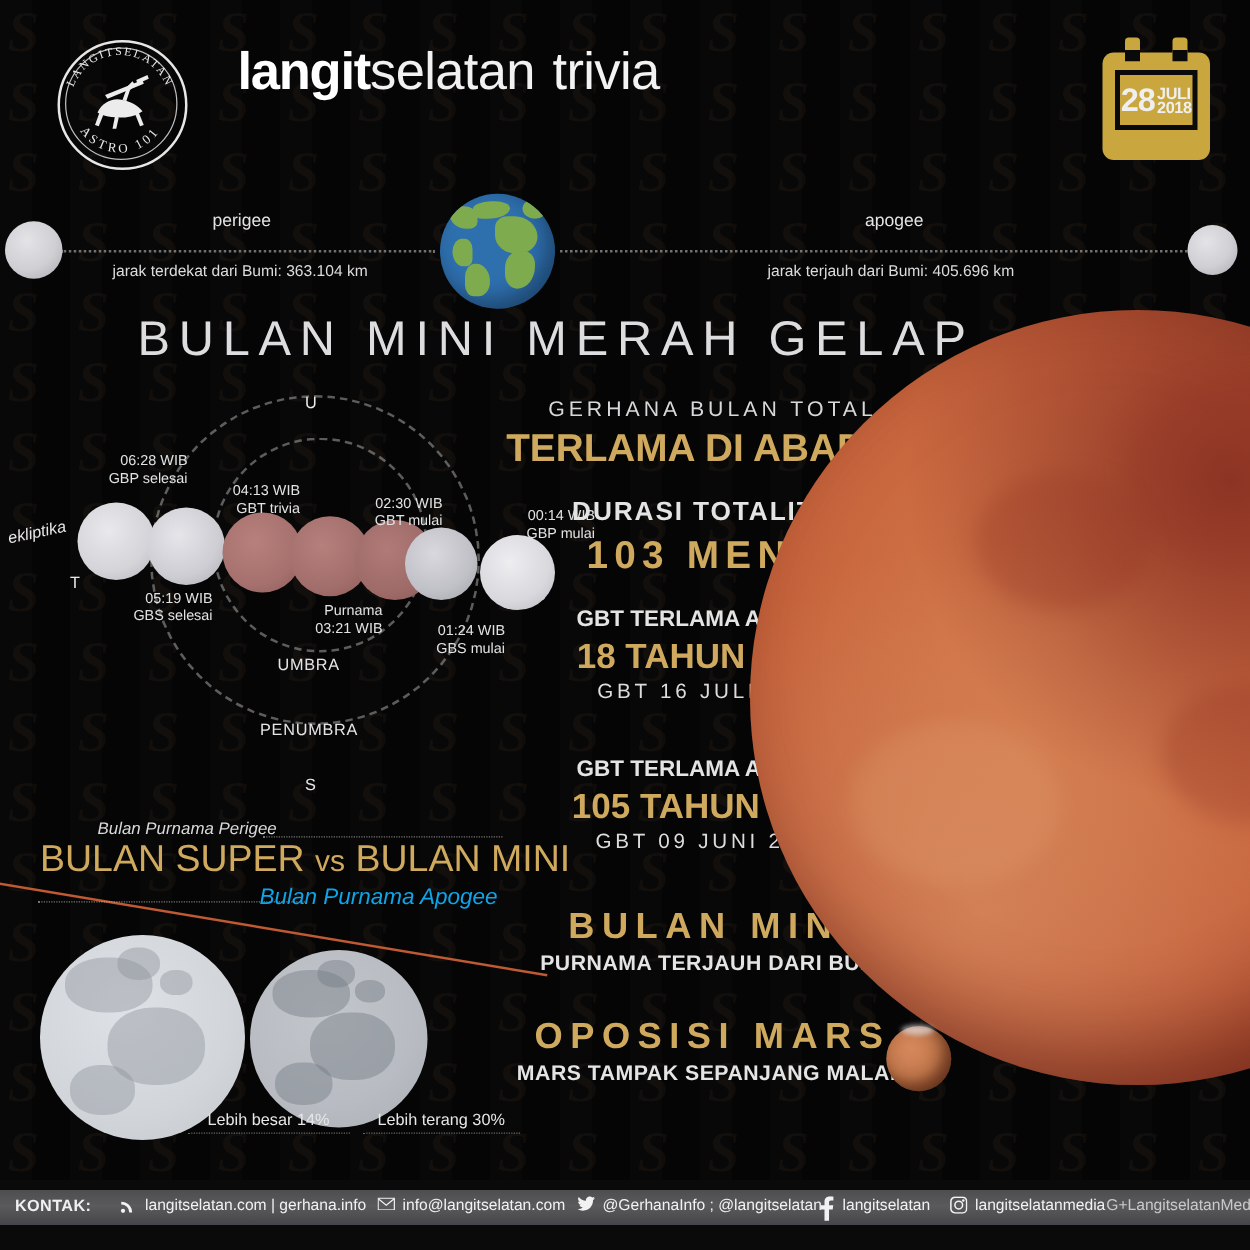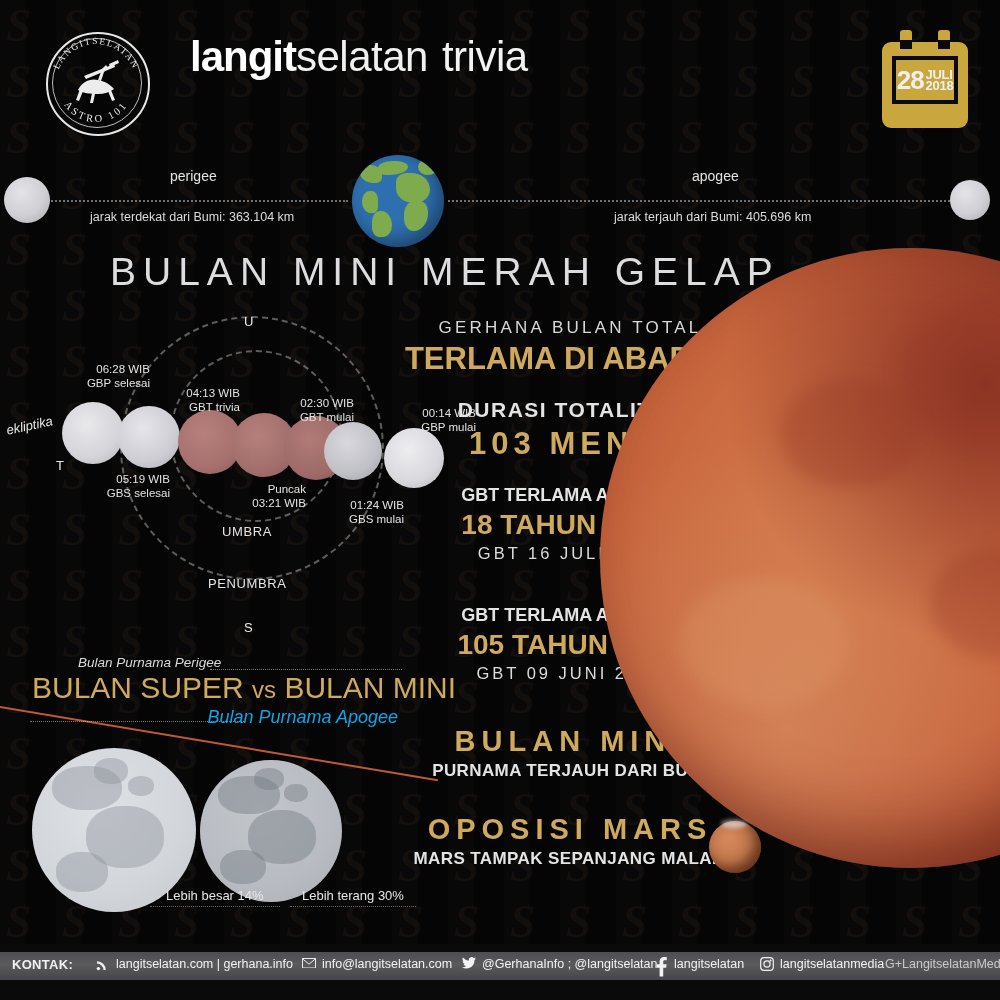--- a/index.html
+++ b/index.html
@@ -567,21 +567,21 @@
       <span>02:30 WIB</span><br><span>GBT mulai</span>
     </div>
     <div class="dm-label" style="left:294px;top:198px;width:110px;">
       <span>01:24 WIB</span><br><span>GBS mulai</span>
     </div>
     <div class="dm-label" style="left:366px;top:106px;width:110px;">
       <span>00:14 WIB</span><br><span>GBP mulai</span>
     </div>
 
     <div class="dm-label" style="left:196px;top:182px;width:110px;">
-      <span>Puncak</span><br><span>03:21 WIB</span>
+      <span>Purnama</span><br><span>03:21 WIB</span>
     </div>
 
     <div class="zone-l" style="left:222px;top:224px;">UMBRA</div>
     <div class="zone-l" style="left:208px;top:276px;">PENUMBRA</div>
   </div>
 
   <div class="lay" id="ecl-label">ekliptika</div>
 
   <div class="rc" style="top:318px;">
     <div class="rc-k">GERHANA BULAN TOTAL</div>

